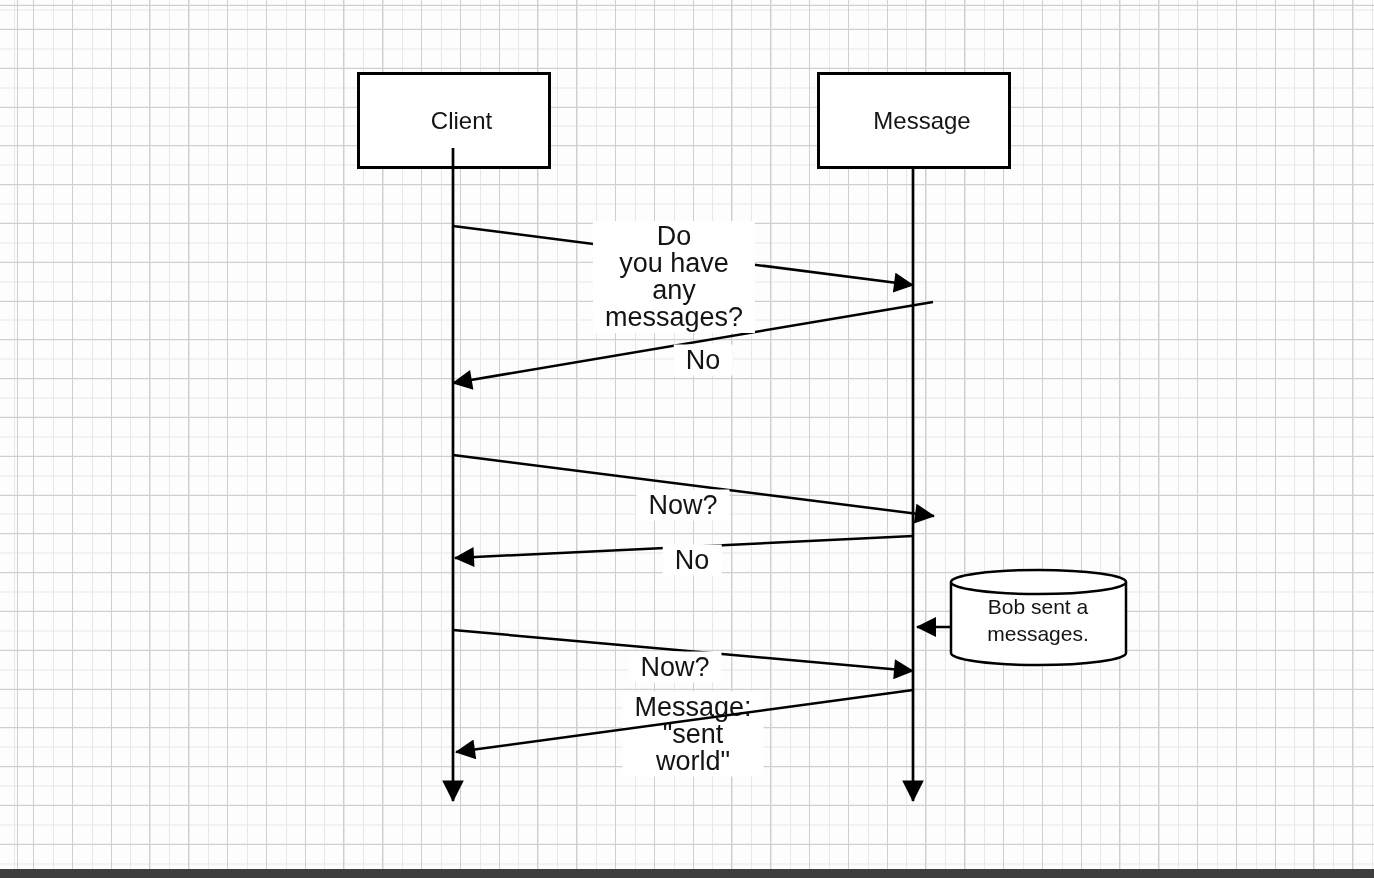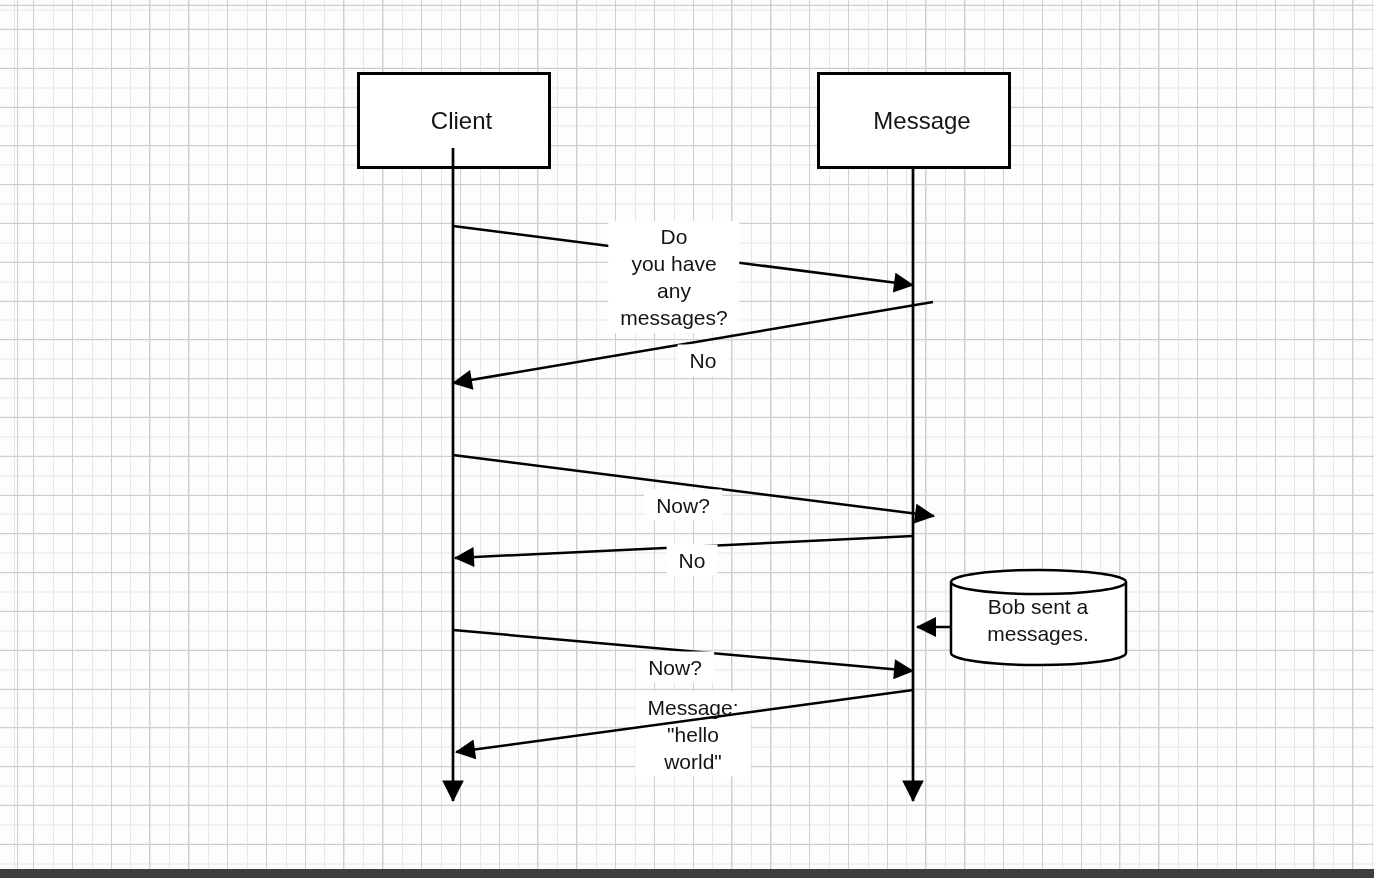--- a/index.html
+++ b/index.html
@@ -28,21 +28,21 @@
     top: 0;
   }
   .shapes-layer { z-index: 2; }
   .top-layer { z-index: 4; }
   .msg-label {
     position: absolute;
     z-index: 3;
     transform: translate(-50%, -50%);
     background: #ffffff;
     color: #141414;
-    font-size: 21px;
+    font-size: 27px;
     line-height: 27px;
     text-align: center;
     white-space: pre-line;
     padding: 2px 12px;
   }
   .actor-label {
     position: absolute;
     z-index: 3;
     transform: translate(-50%, -50%);
     background: transparent;
@@ -110,21 +110,21 @@
 
   <div class="msg-label" style="left:674px; top:277px;">Do
 you have
 any
 messages?</div>
   <div class="msg-label" style="left:703px; top:360px;">No</div>
   <div class="msg-label" style="left:683px; top:505px;">Now?</div>
   <div class="msg-label" style="left:692px; top:560px;">No</div>
   <div class="msg-label" style="left:675px; top:667px;">Now?</div>
   <div class="msg-label" style="left:693px; top:734px;">Message:
-"hello
+"sent
 world"</div>
 
   <div class="cyl-label" style="left:1038px; top:620px;">Bob sent a
 messages.</div>
 
   <svg class="layer top-layer" width="1374" height="878" viewBox="0 0 1374 878">
     <defs>
       <marker id="ah2" viewBox="0 0 10 10" refX="9.5" refY="5" markerWidth="9.5" markerHeight="8" orient="auto-start-reverse">
         <path d="M0 0 L10 5 L0 10 Z" fill="#000000"></path>
       </marker>

